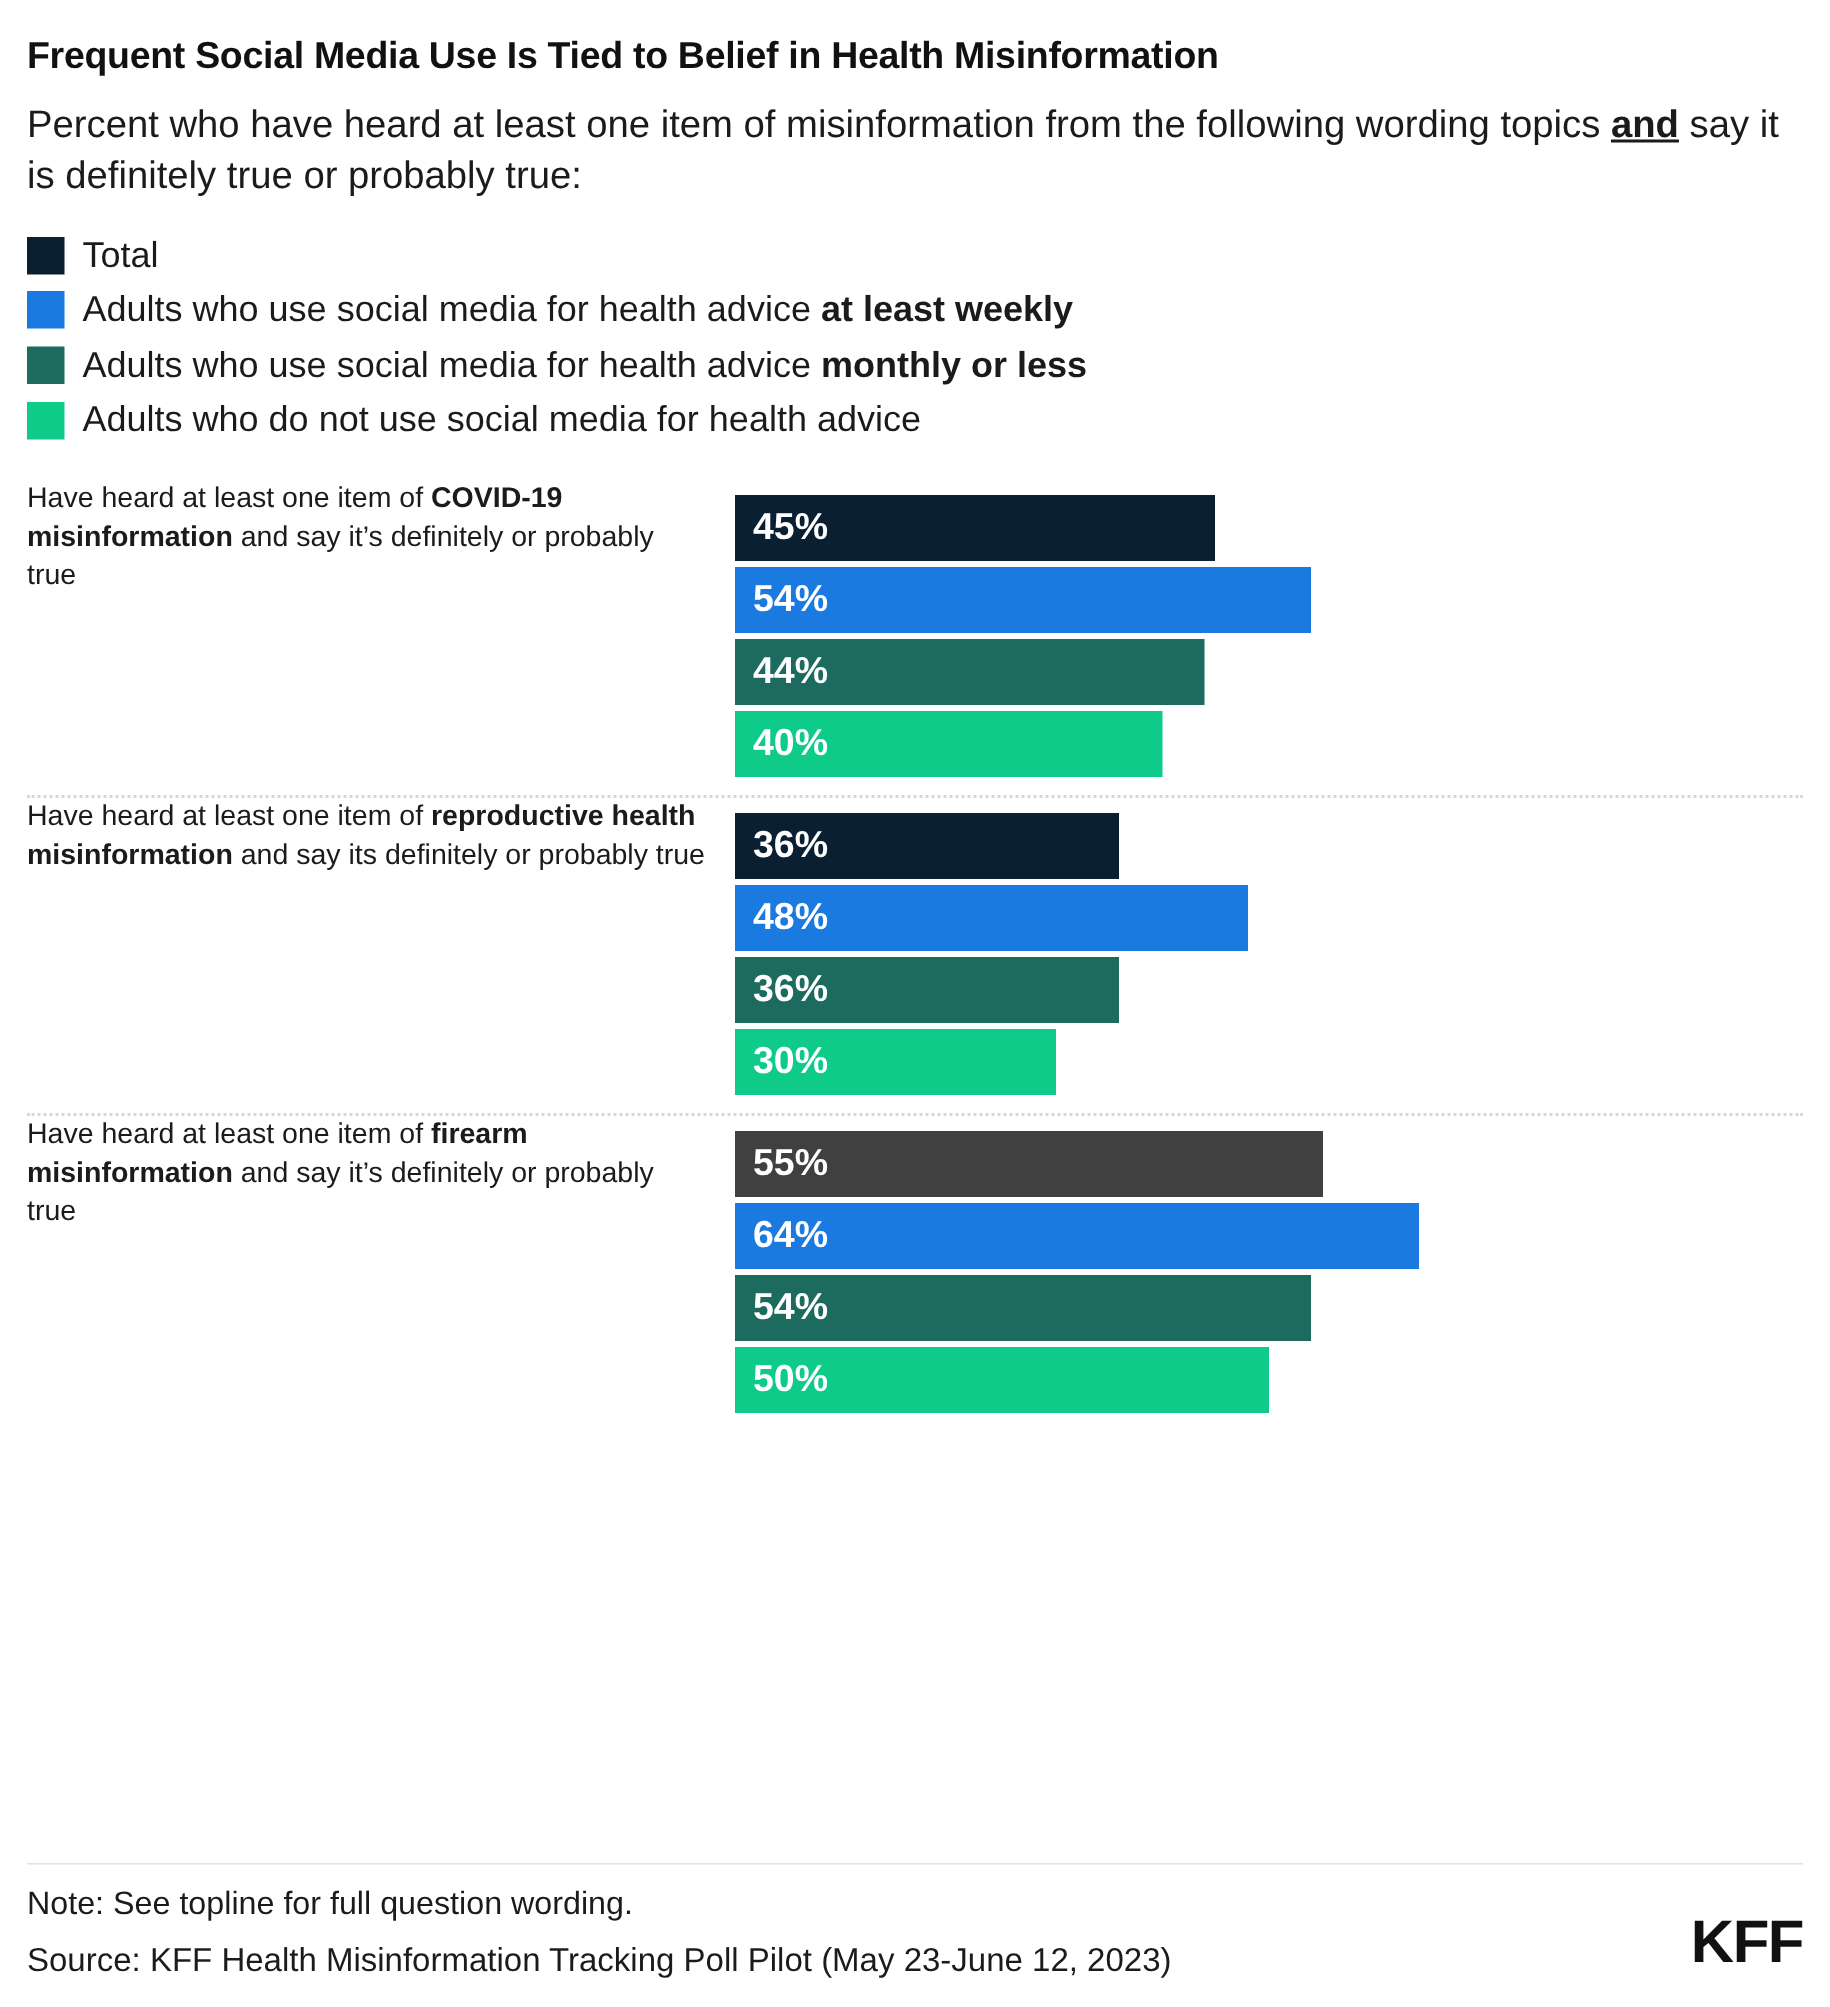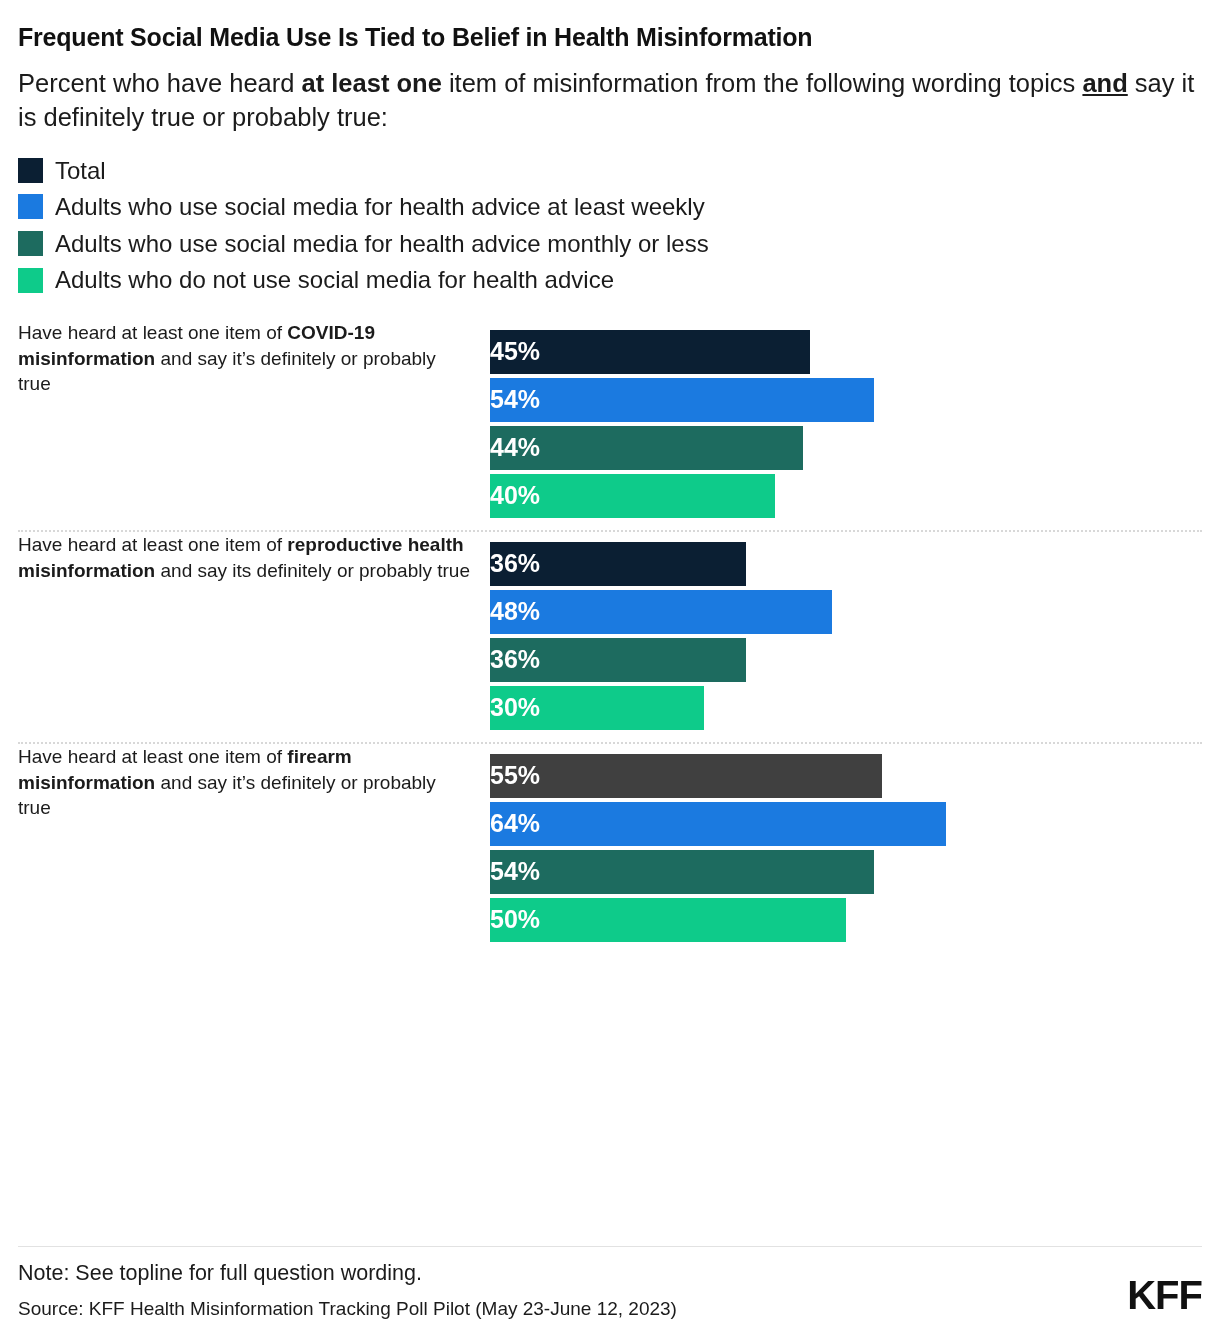--- a/index.html
+++ b/index.html
@@ -31,40 +31,40 @@
     max-width: 1010px;
   }
   .subtitle {
     font-size: 25.5px;
     line-height: 1.33;
     color: #1b1b1b;
     margin: 0 0 22px 0;
     max-width: 1190px;
     font-weight: 400;
   }
-  .subtitle b { font-weight: bold; }
+  .subtitle b { font-weight: normal; }
   .subtitle u { text-decoration: underline; font-weight: bold; }
 
   .legend {
     margin: 0 0 26px 0;
   }
   .legend-item {
     display: flex;
     align-items: center;
     margin-bottom: 9px;
     font-size: 24px;
     line-height: 1.15;
   }
   .legend-swatch {
     width: 25px;
     height: 25px;
     flex: 0 0 25px;
     margin-right: 12px;
   }
-  .legend-label b { font-weight: normal; }
+  .legend-label b { font-weight: bold; }
 
   .chart {
     position: relative;
   }
   .group {
     display: flex;
     align-items: flex-start;
     padding: 0 0 0 0;
   }
   .group + .group {
@@ -91,21 +91,21 @@
     align-items: center;
     height: 44px;
     margin-bottom: 4px;
   }
   .bar-row:last-child { margin-bottom: 0; }
   .bar {
     height: 44px;
     display: flex;
     align-items: center;
     box-sizing: border-box;
-    padding-left: 0;
+    padding-left: 12px;
   }
   .bar-value {
     color: #ffffff;
     font-size: 25px;
     font-weight: bold;
     white-space: nowrap;
   }
 
   .footer {
     position: absolute;
@@ -116,21 +116,21 @@
   .footer-rule {
     border-top: 1px solid #e2e2e2;
     margin-bottom: 14px;
   }
   .note {
     font-size: 21.5px;
     color: #1b1b1b;
     margin-bottom: 12px;
   }
   .source {
-    font-size: 19px;
+    font-size: 22px;
     color: #1b1b1b;
   }
   .logo {
     position: absolute;
     right: 0;
     bottom: 2px;
     font-size: 40px;
     font-weight: bold;
     letter-spacing: -1px;
     color: #111111;

